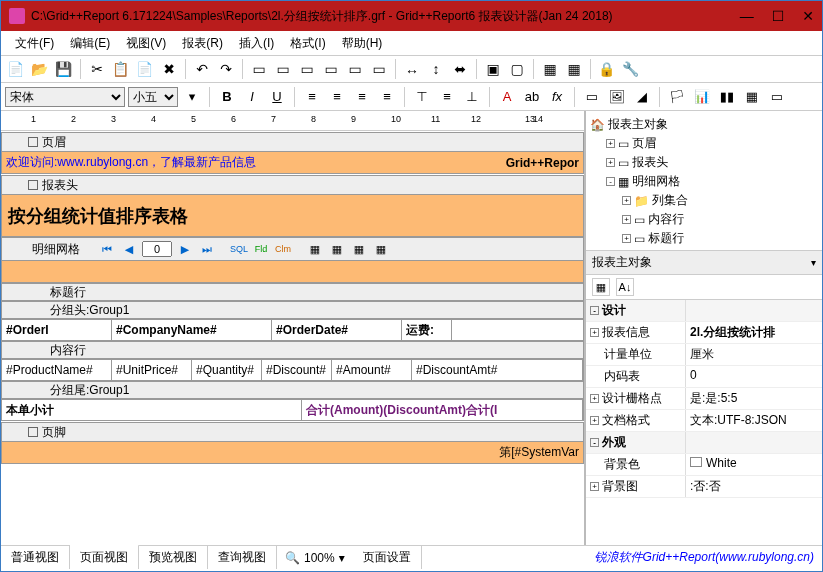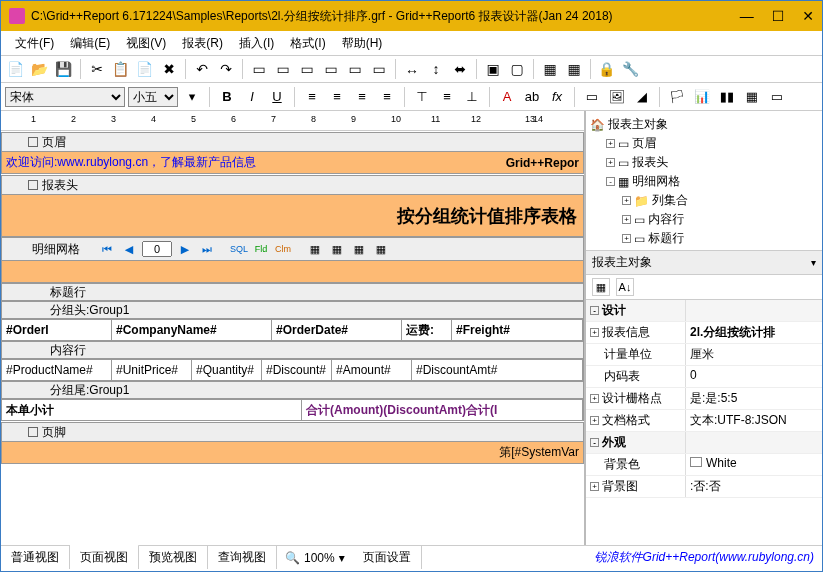--- a/index.html
+++ b/index.html
@@ -1,17 +1,17 @@
 <!DOCTYPE html>
 <html><head>
 <meta charset="utf-8">
 <style>
 * { box-sizing: border-box; margin: 0; padding: 0; }
 body { font-family: "Microsoft YaHei", SimSun, sans-serif; font-size: 12px; background: #fff; width: 823px; height: 572px; overflow: hidden; border: 1px solid #3a7cc4; position: relative; }
-.titlebar { height: 30px; background: #eab308; display: flex; align-items: center; padding: 0 8px; }
+.titlebar { height: 30px; background: #b91c1c; display: flex; align-items: center; padding: 0 8px; }
 .titlebar .icon { width: 16px; height: 16px; background: #d4a; border-radius: 2px; margin-right: 6px; }
 .titlebar .title { flex: 1; font-size: 12px; color: #000; }
 .titlebar .controls { display: flex; gap: 18px; }
 .titlebar .controls span { font-size: 14px; cursor: pointer; font-family: sans-serif; }
 .menubar { height: 24px; display: flex; align-items: center; padding: 0 8px; gap: 4px; }
 .menubar span { padding: 2px 6px; cursor: pointer; }
 .toolbar { height: 28px; border-top: 1px solid #ccc; border-bottom: 1px solid #ccc; display: flex; align-items: center; padding: 0 4px; gap: 2px; }
 .toolbar .sep { width: 1px; height: 20px; background: #ccc; margin: 0 3px; }
 .toolbar .btn { width: 22px; height: 22px; display: flex; align-items: center; justify-content: center; cursor: pointer; font-size: 14px; }
 .fmtbar { height: 28px; border-bottom: 1px solid #ccc; display: flex; align-items: center; padding: 0 4px; gap: 3px; }
@@ -23,21 +23,21 @@
 .main { display: flex; height: 434px; }
 .design { flex: 1; overflow: hidden; position: relative; background: #fff; display:flex; flex-direction:column; }
 .ruler-h { height: 20px; background: #fff; border-bottom: 1px solid #ccc; font-size: 9px; position: relative; overflow:hidden; padding-left:24px; }
 .ruler-h span { position:absolute; top:3px; }
 .design-list { flex:1; overflow:auto; }
 .section-hdr { background: #eee; border: 1px solid #999; height: 20px; display: flex; align-items: center; padding-left: 26px; font-size: 12px; margin-top:1px; gap:4px; }
 .section-hdr .sq { width:10px; height:10px; border:1px solid #666; display:inline-block; }
 .row { border: 1px solid #999; border-top:none; min-height: 22px; display: flex; align-items: center; font-size: 12px; background:#fdba74; }
 .welcome { color: #00f; padding: 2px 4px; }
 .welcome a { color: #00f; }
-.big-title { font-size: 18px; font-weight: bold; text-align: right; width: 100%; padding: 6px; font-family: SimSun; }
+.big-title { font-size: 18px; font-weight: bold; text-align: left; width: 100%; padding: 6px; font-family: SimSun; }
 .grid-nav { background:#eee; border:1px solid #999; height:24px; display:flex; align-items:center; padding-left:26px; gap:4px; }
 .grid-nav .btn { width:18px; height:18px; display:flex; align-items:center; justify-content:center; cursor:pointer; font-size:11px; }
 .grid-nav input { width:30px; height:16px; font-size:11px; text-align:center; }
 .colhdr { display:flex; border:1px solid #999; height:22px; font-size:12px; background:#fff; }
 .colhdr .c { border-right:1px solid #999; padding:2px 4px; display:flex; align-items:center; }
 .rightpanel { width: 238px; border-left: 2px solid #bbb; display: flex; flex-direction: column; background:#fff; }
 .tree { flex: 0 0 140px; overflow: auto; padding: 4px; font-size: 12px; border-bottom:1px solid #ccc; }
 .tree .node { display: flex; align-items: center; gap: 3px; padding: 1px 0; }
 .tree .node .exp { width:9px; height:9px; border:1px solid #888; font-size:8px; line-height:7px; text-align:center; cursor:pointer; }
 .tree .indent1 { padding-left: 16px; }
@@ -215,21 +215,20 @@
 
     <div class="section-sub">
           <span class="sq"></span>
           <span>分组头:Group1</span>
         </div>
     <div class="colhdr bold">
       <div class="c" style="width:110px">#OrderI</div>
       <div class="c" style="width:160px">#CompanyName#</div>
       <div class="c" style="width:130px">#OrderDate#</div>
       <div class="c" style="width:50px">运费:</div>
-      <div class="c" style="flex:1">#Freight#</div>
     </div>
 
     <div class="section-sub">
           <span class="sq"></span>
           <span>内容行</span>
         </div>
     <div class="colhdr">
       <div class="c" style="width:110px">#ProductName#</div>
       <div class="c" style="width:80px">#UnitPrice#</div>
       <div class="c" style="width:70px">#Quantity#</div>

